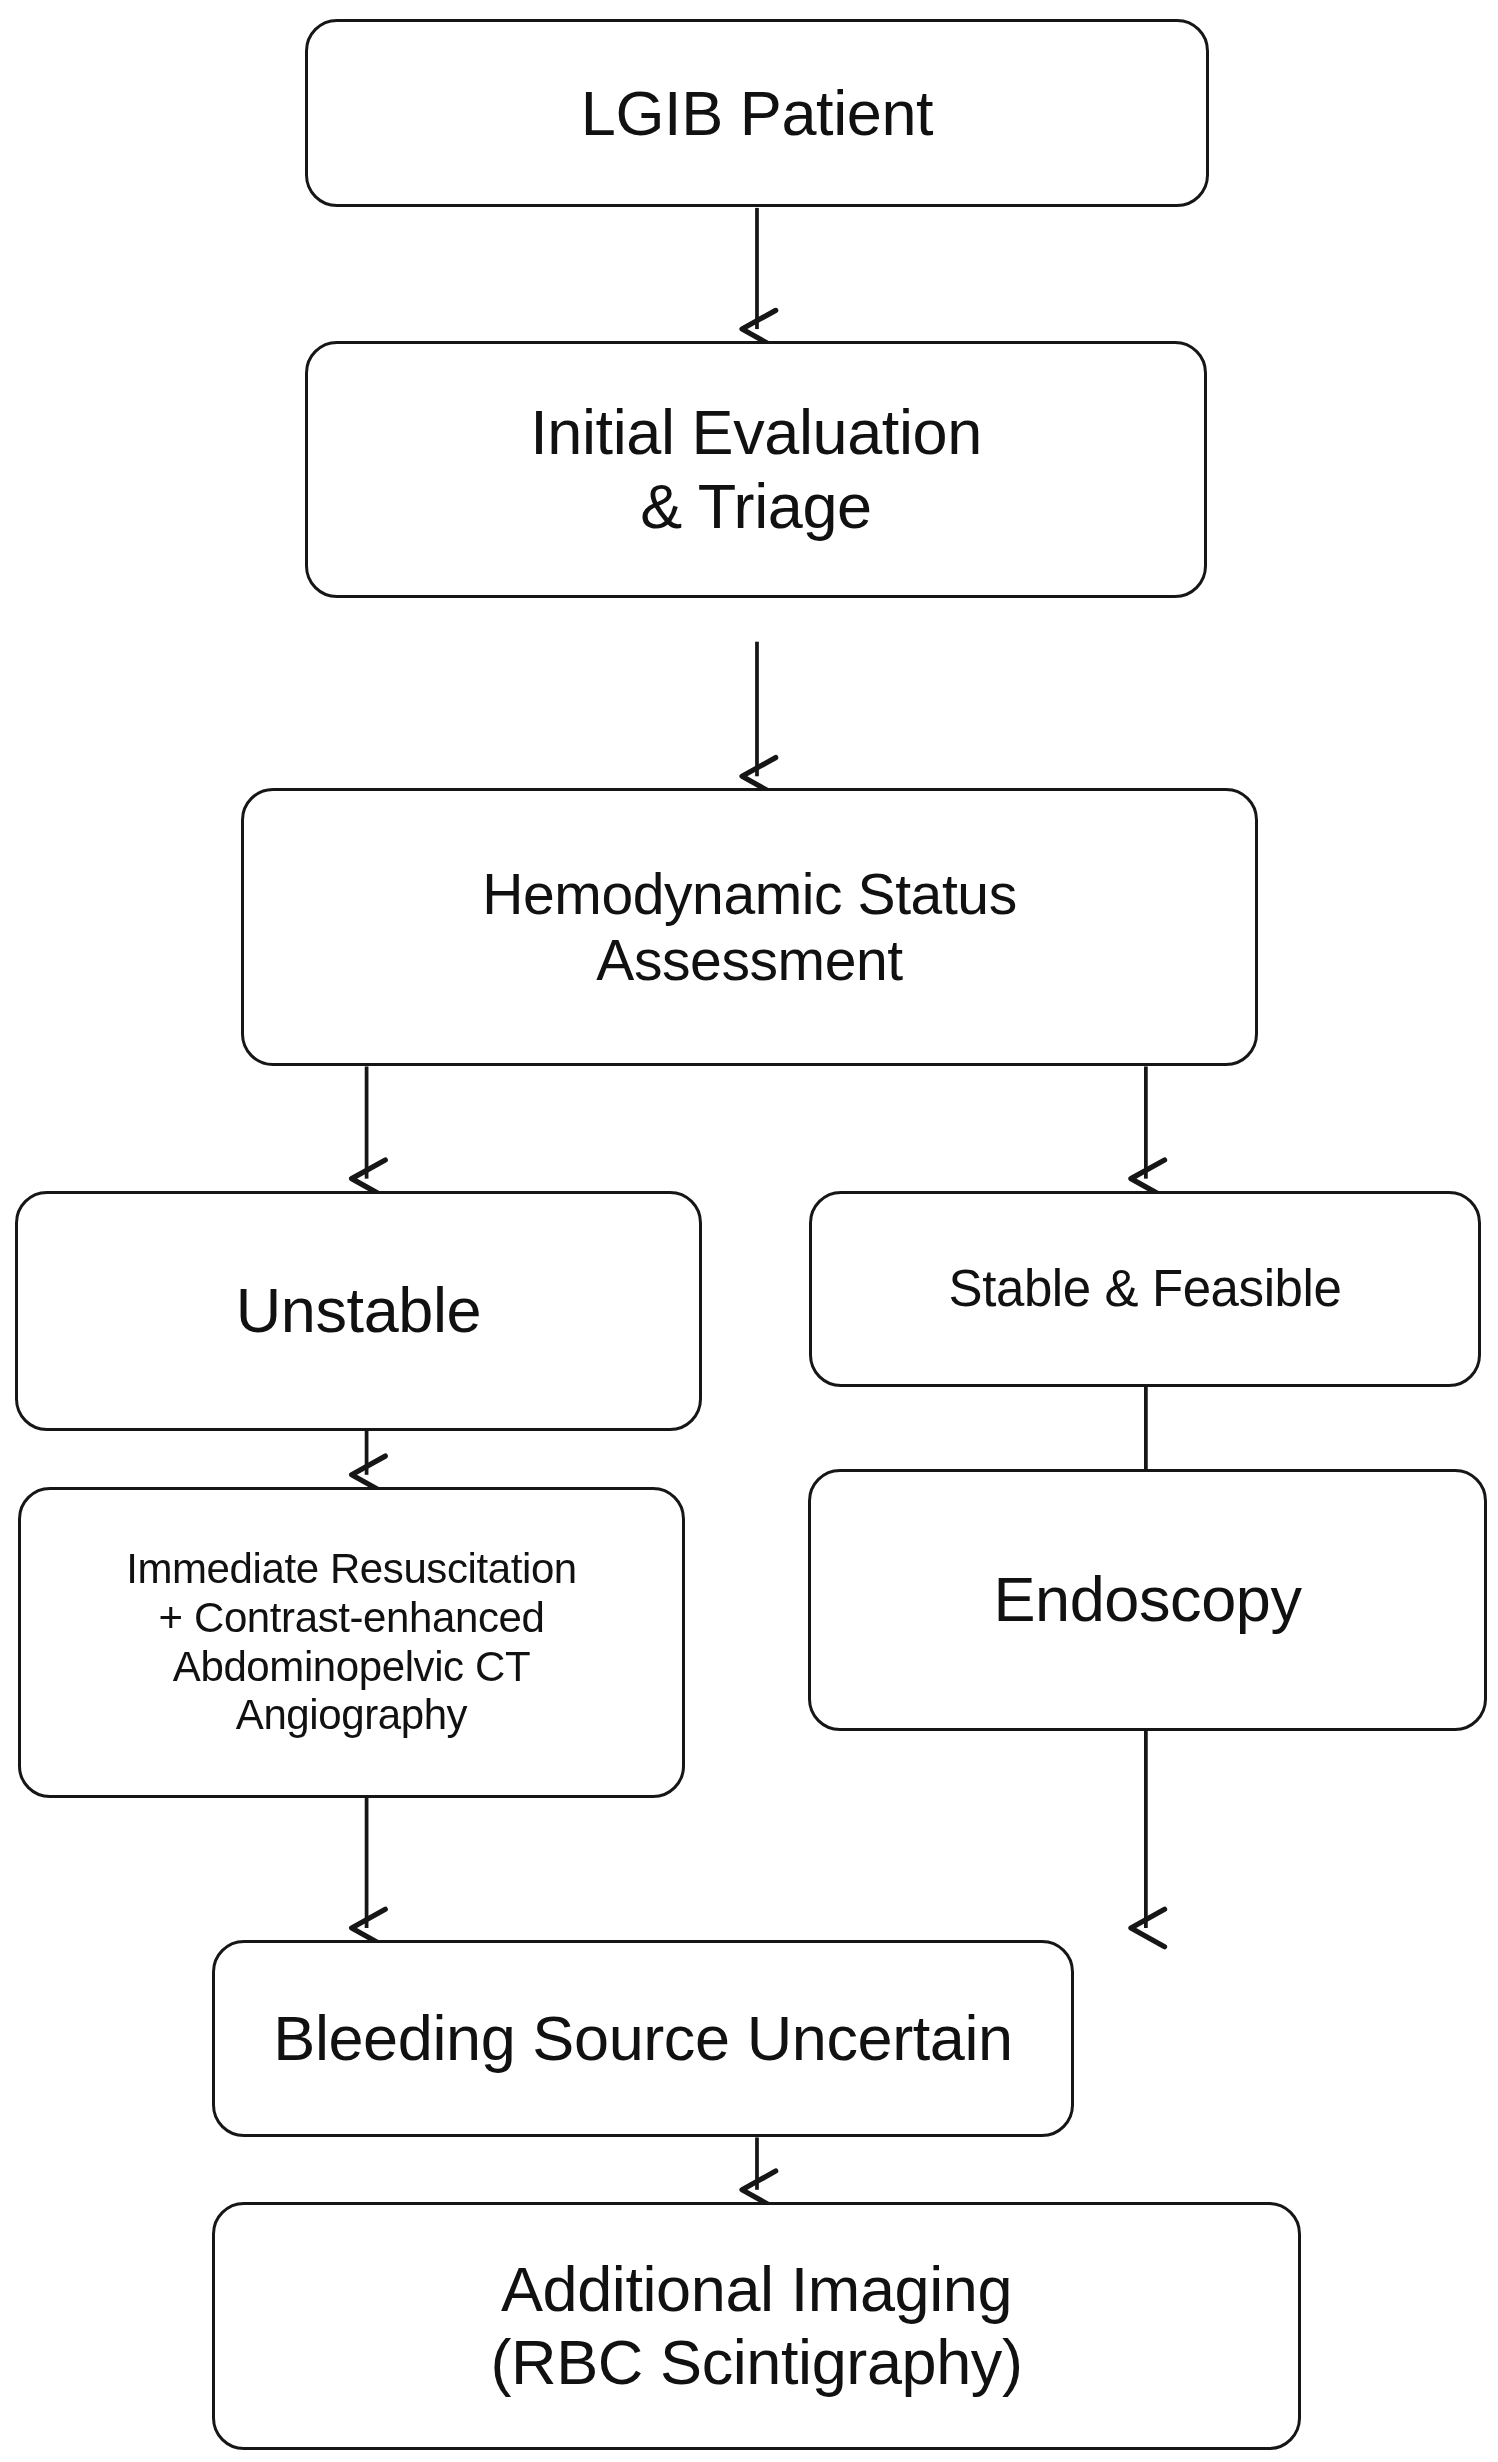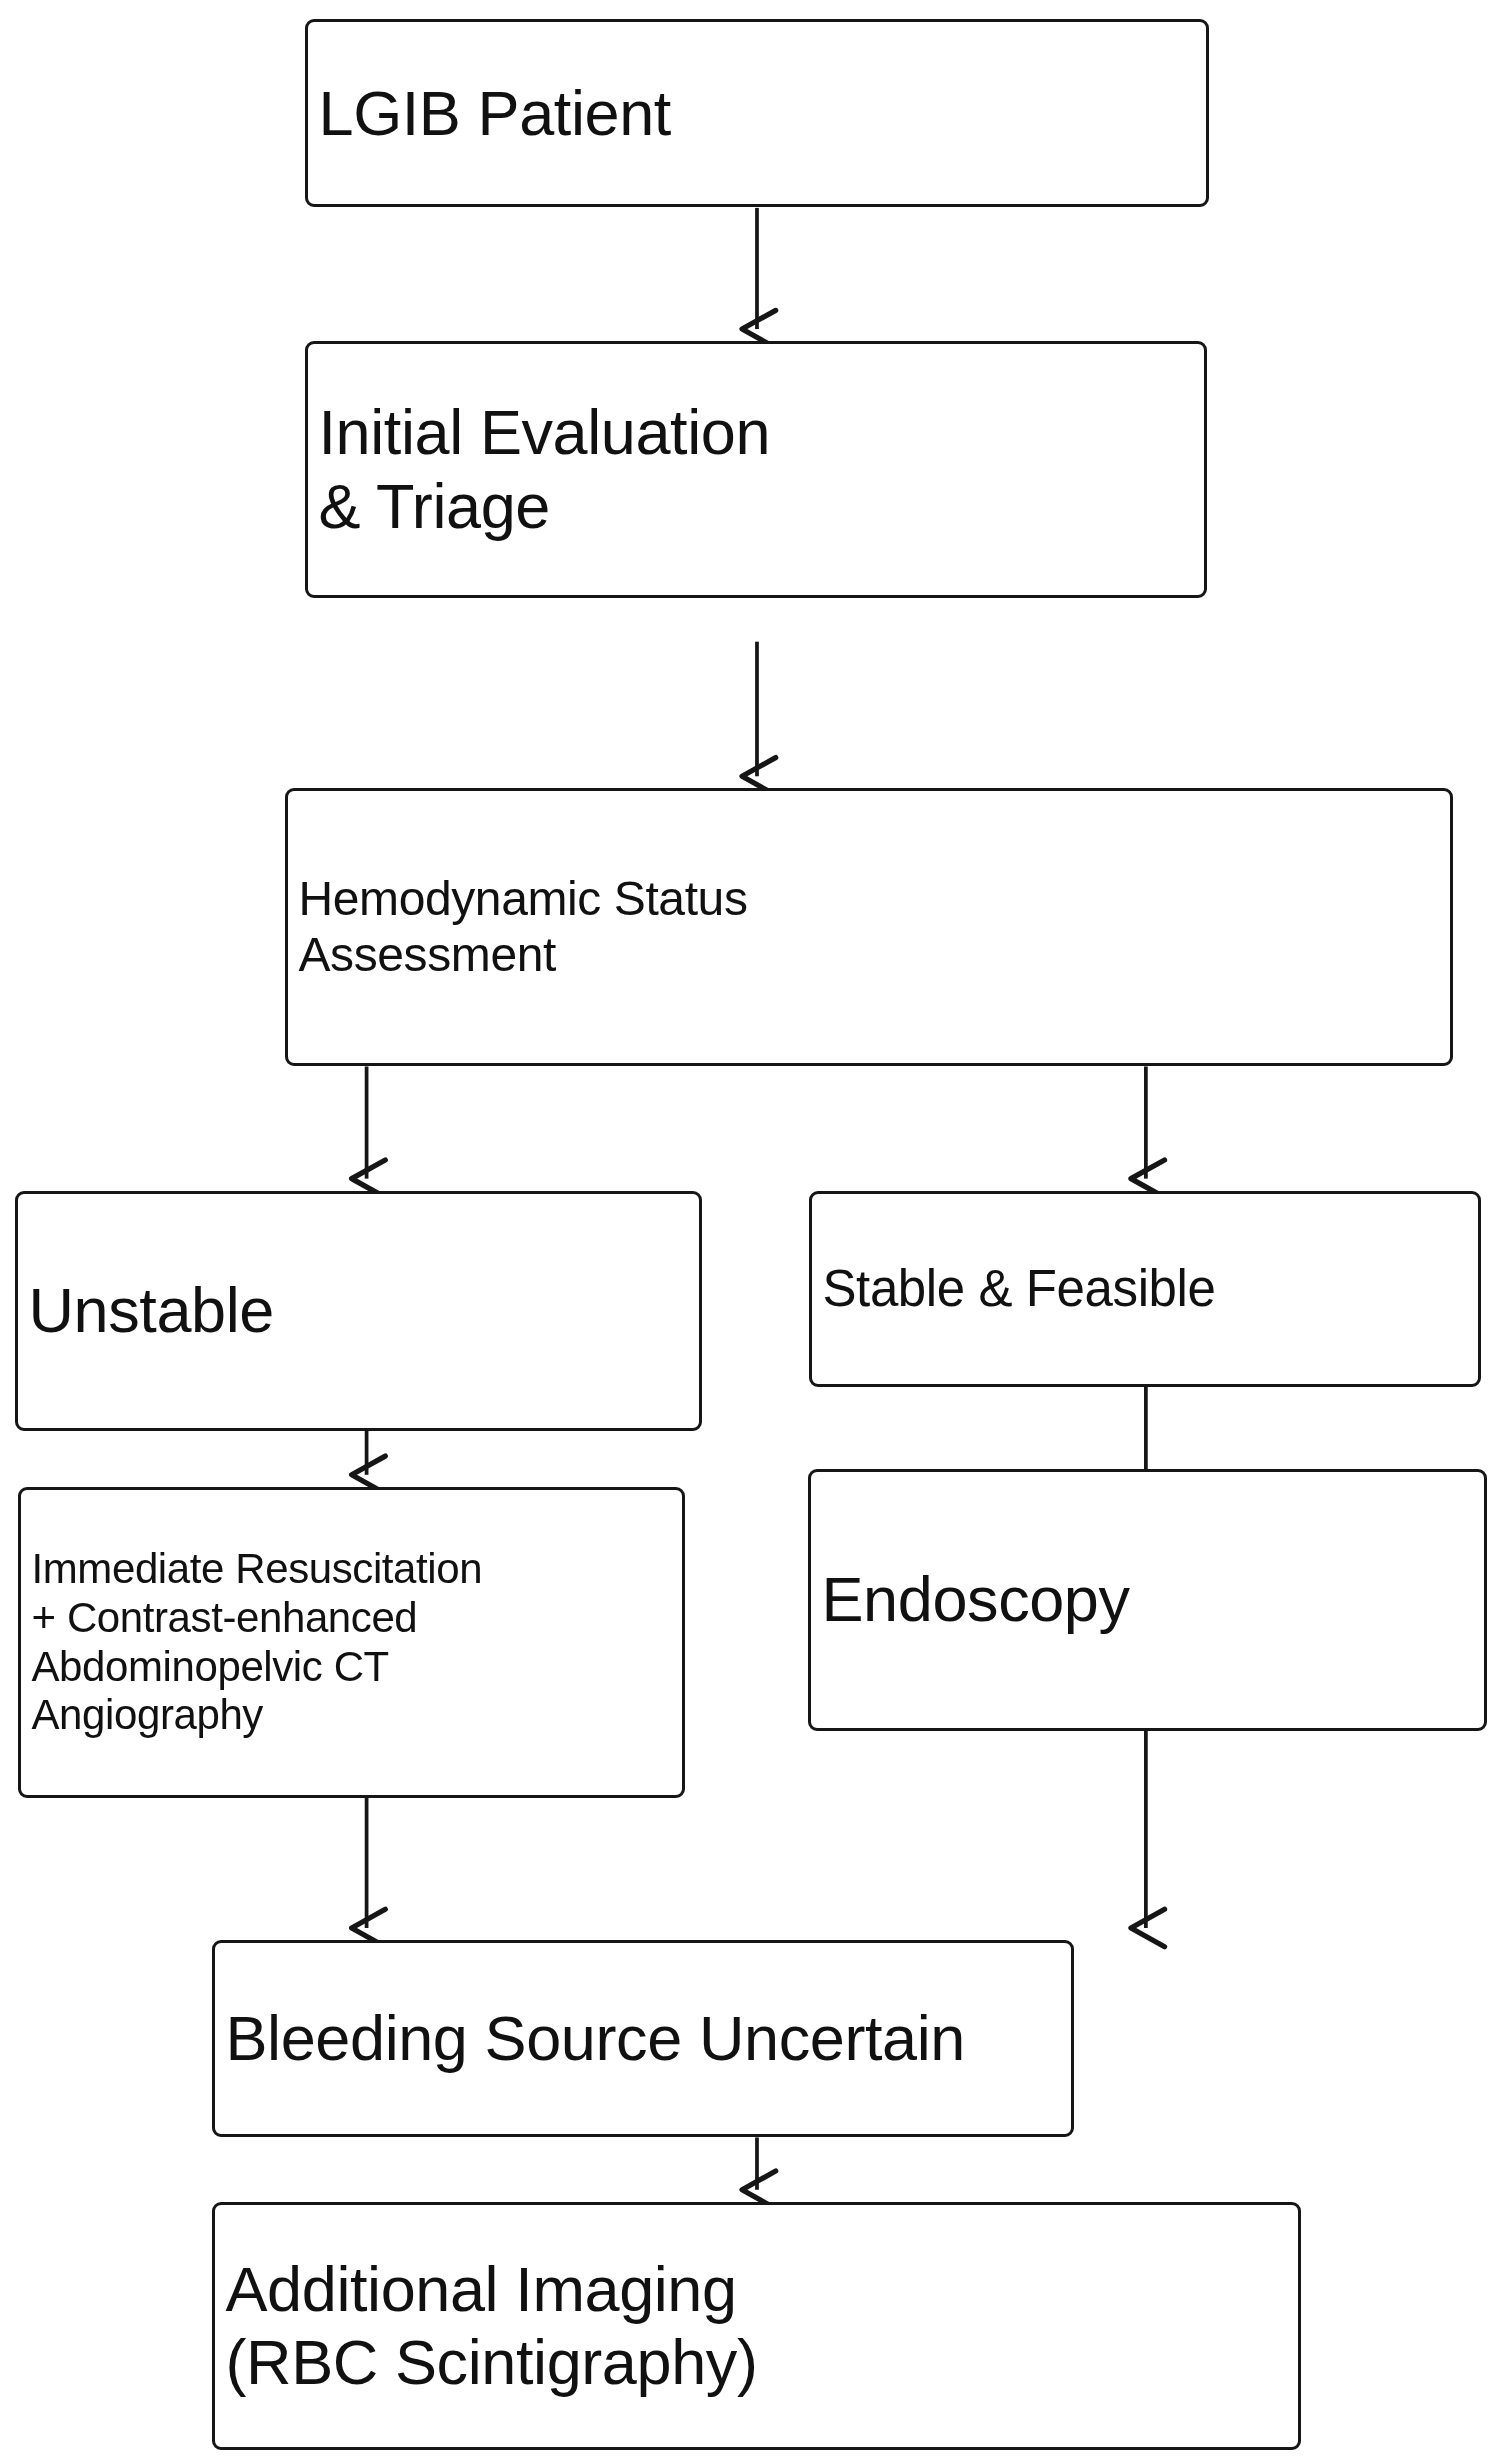--- a/index.html
+++ b/index.html
@@ -23,40 +23,41 @@
     left: 0;
     top: 0;
     width: 1499px;
     height: 2462px;
   }
   .node {
     position: absolute;
     box-sizing: border-box;
     background: #ffffff;
     border: 3.7px solid #161616;
-    border-radius: 9px;
+    border-radius: 32px;
     display: flex;
     align-items: center;
     justify-content: center;
+    text-align: center;
     color: #111111;
     line-height: 1.16;
     letter-spacing: -0.4px;
     z-index: 2;
   }
   .node .label {
     display: block;
     width: 100%;
     padding: 0 10.5px;
     box-sizing: border-box;
     white-space: pre-line;
   }
   
   #node-lgib          { left: 305px;  top: 19.4px;   width: 904px; height: 188px; font-size: 63px; }
   #node-initial       { left: 305px;  top: 341px;  width: 902px; height: 257px; font-size: 63px; }
-  #node-hemo          { left: 241px;  top: 788px; width: 1168px; height: 278px; font-size: 48px; margin-left: 44px; }
+  #node-hemo          { left: 241px;  top: 788px; width: 1017px; height: 278px; font-size: 57px; }
   #node-unstable      { left: 15px;   top: 1191px; width: 687px;  height: 240px; font-size: 63px; }
   #node-stable        { left: 809px; top: 1191px; width: 672px;  height: 196px; font-size: 51px; }
   #node-resus         { left: 18px;   top: 1487px; width: 667px;  height: 311px; font-size: 42px; }
   #node-endoscopy     { left: 808px; top: 1469px; width: 679px;  height: 262px; font-size: 63px; }
   #node-uncertain     { left: 212px;  top: 1940px; width: 862px; height: 197px; font-size: 63px; }
   #node-additional    { left: 212px;  top: 2202px; width: 1089px; height: 248px; font-size: 63px; }
 </style>
 </head>
 <body>
 

